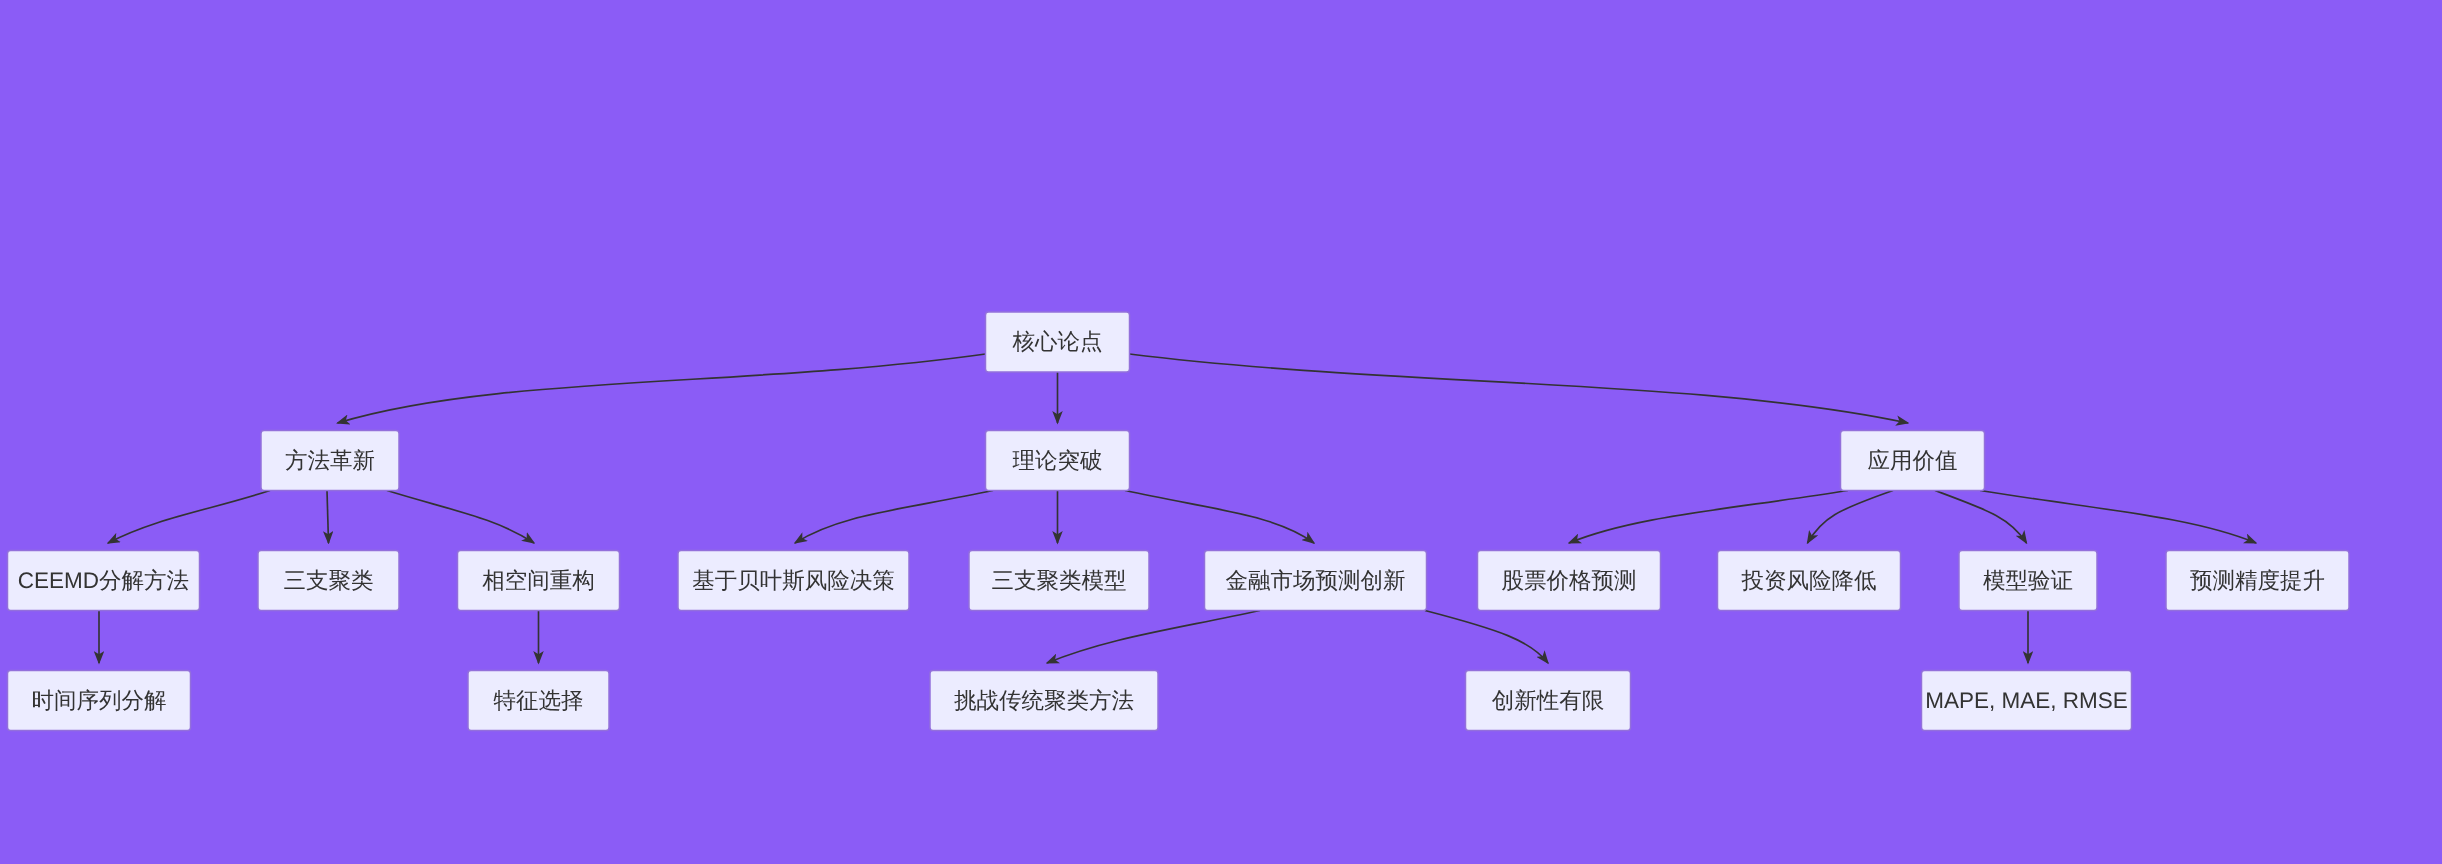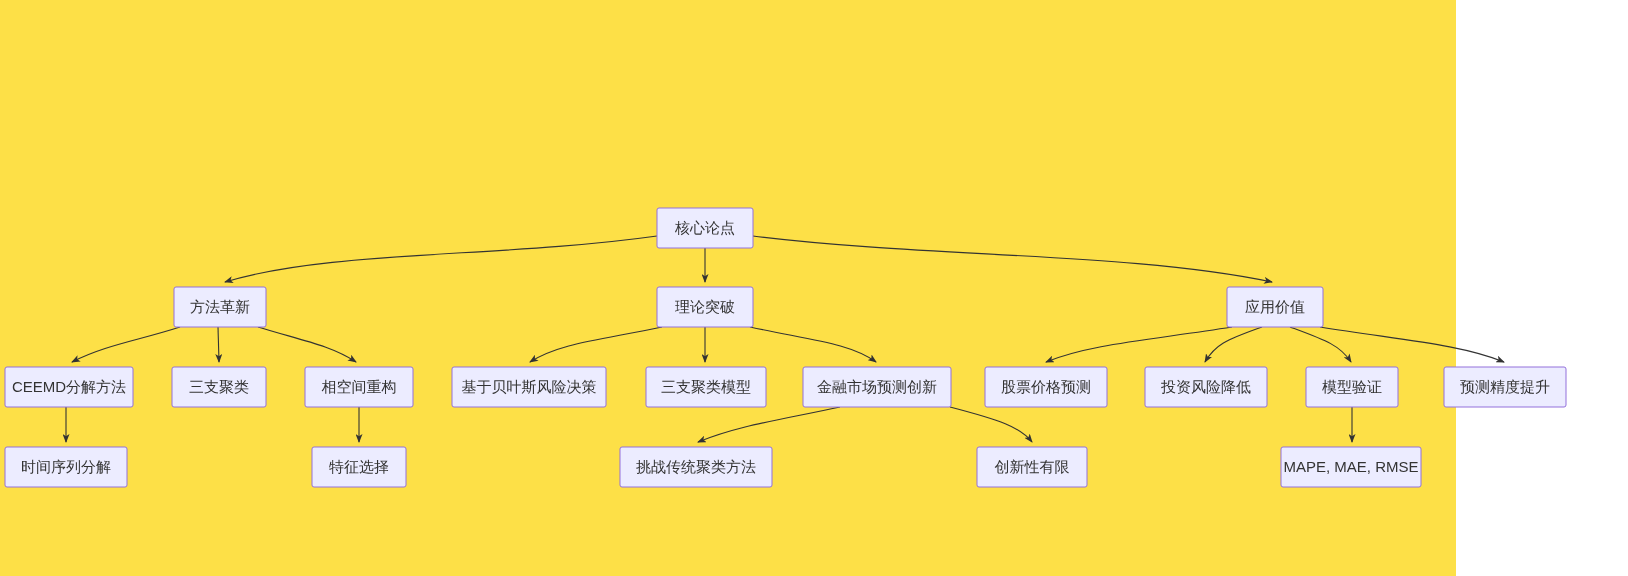--- a/index.html
+++ b/index.html
@@ -8,23 +8,23 @@
     background: #ffffff;
   }
   body {
     width: 1628px;
     height: 576px;
     overflow: hidden;
     font-family: "Liberation Sans", sans-serif;
   }
   #diagram-root {
     position: relative;
-    width: 1456px;
+    width: 1628px;
     height: 576px;
-    background: #fde047;
+    background: #8b5cf6;
   }
   svg#flowchart {
     display: block;
     width: 1628px;
     height: 576px;
   }
   .node-rect {
     fill: #ECECFF;
     stroke: #9370DB;
     stroke-width: 1px;

